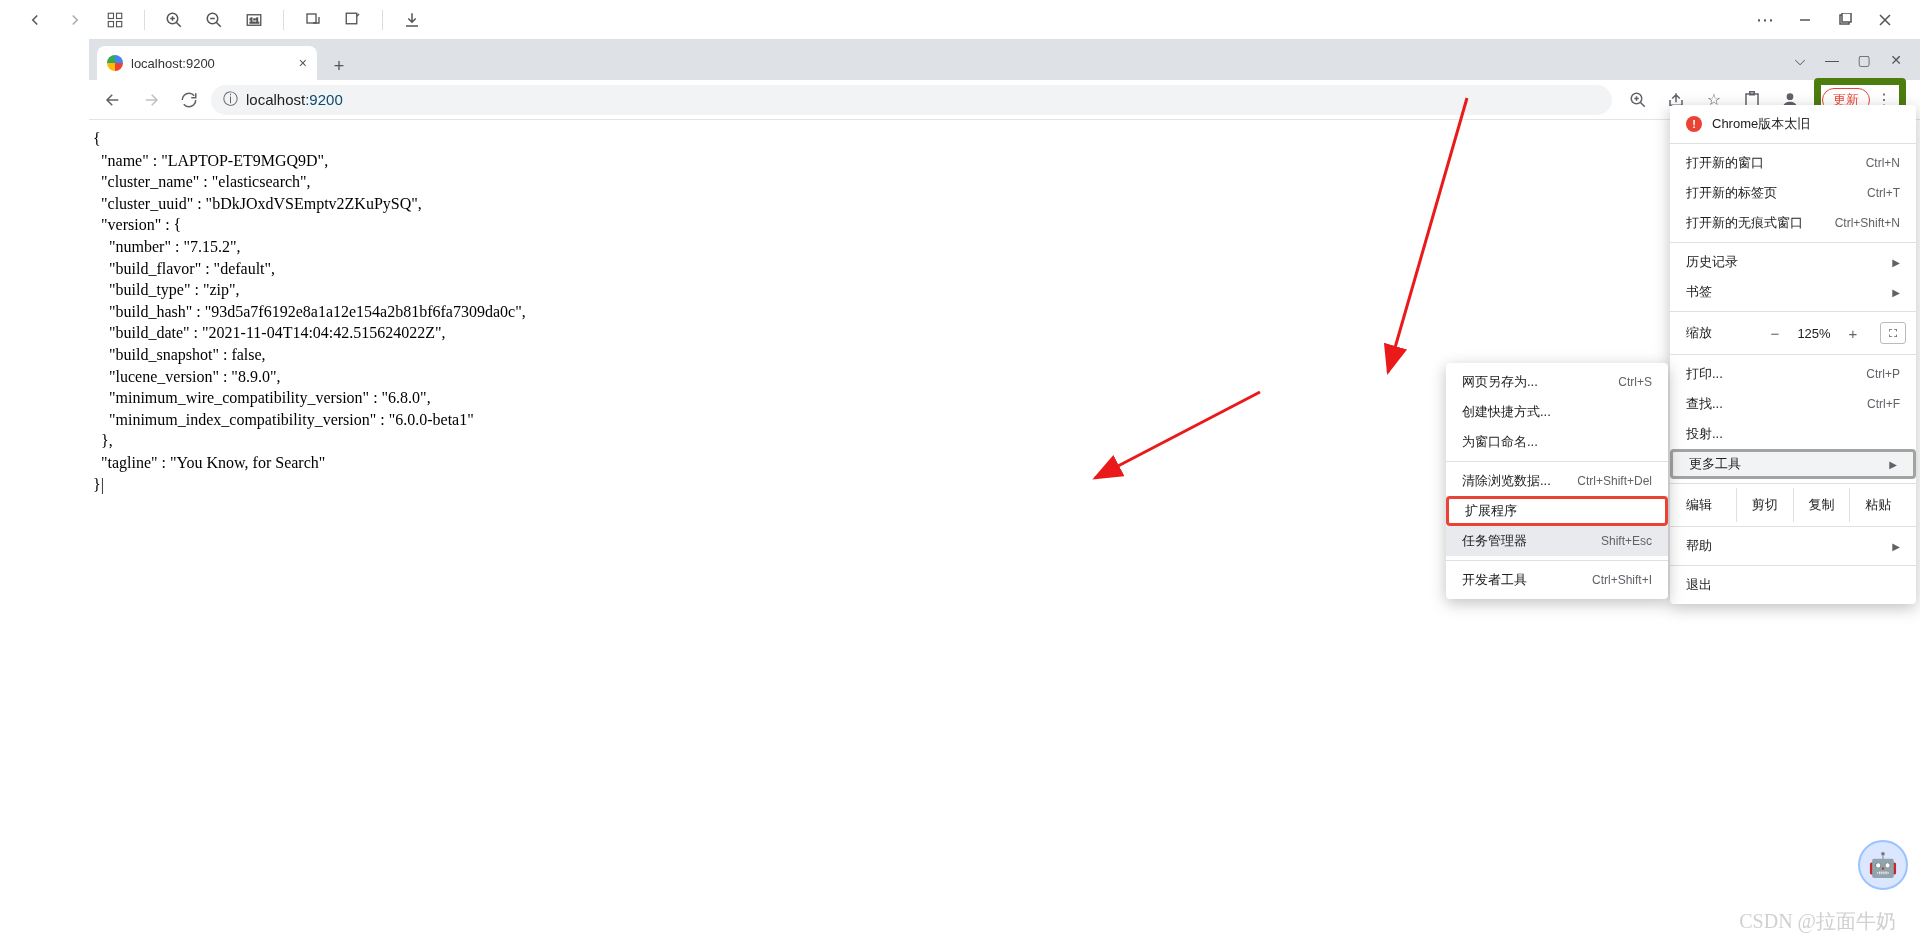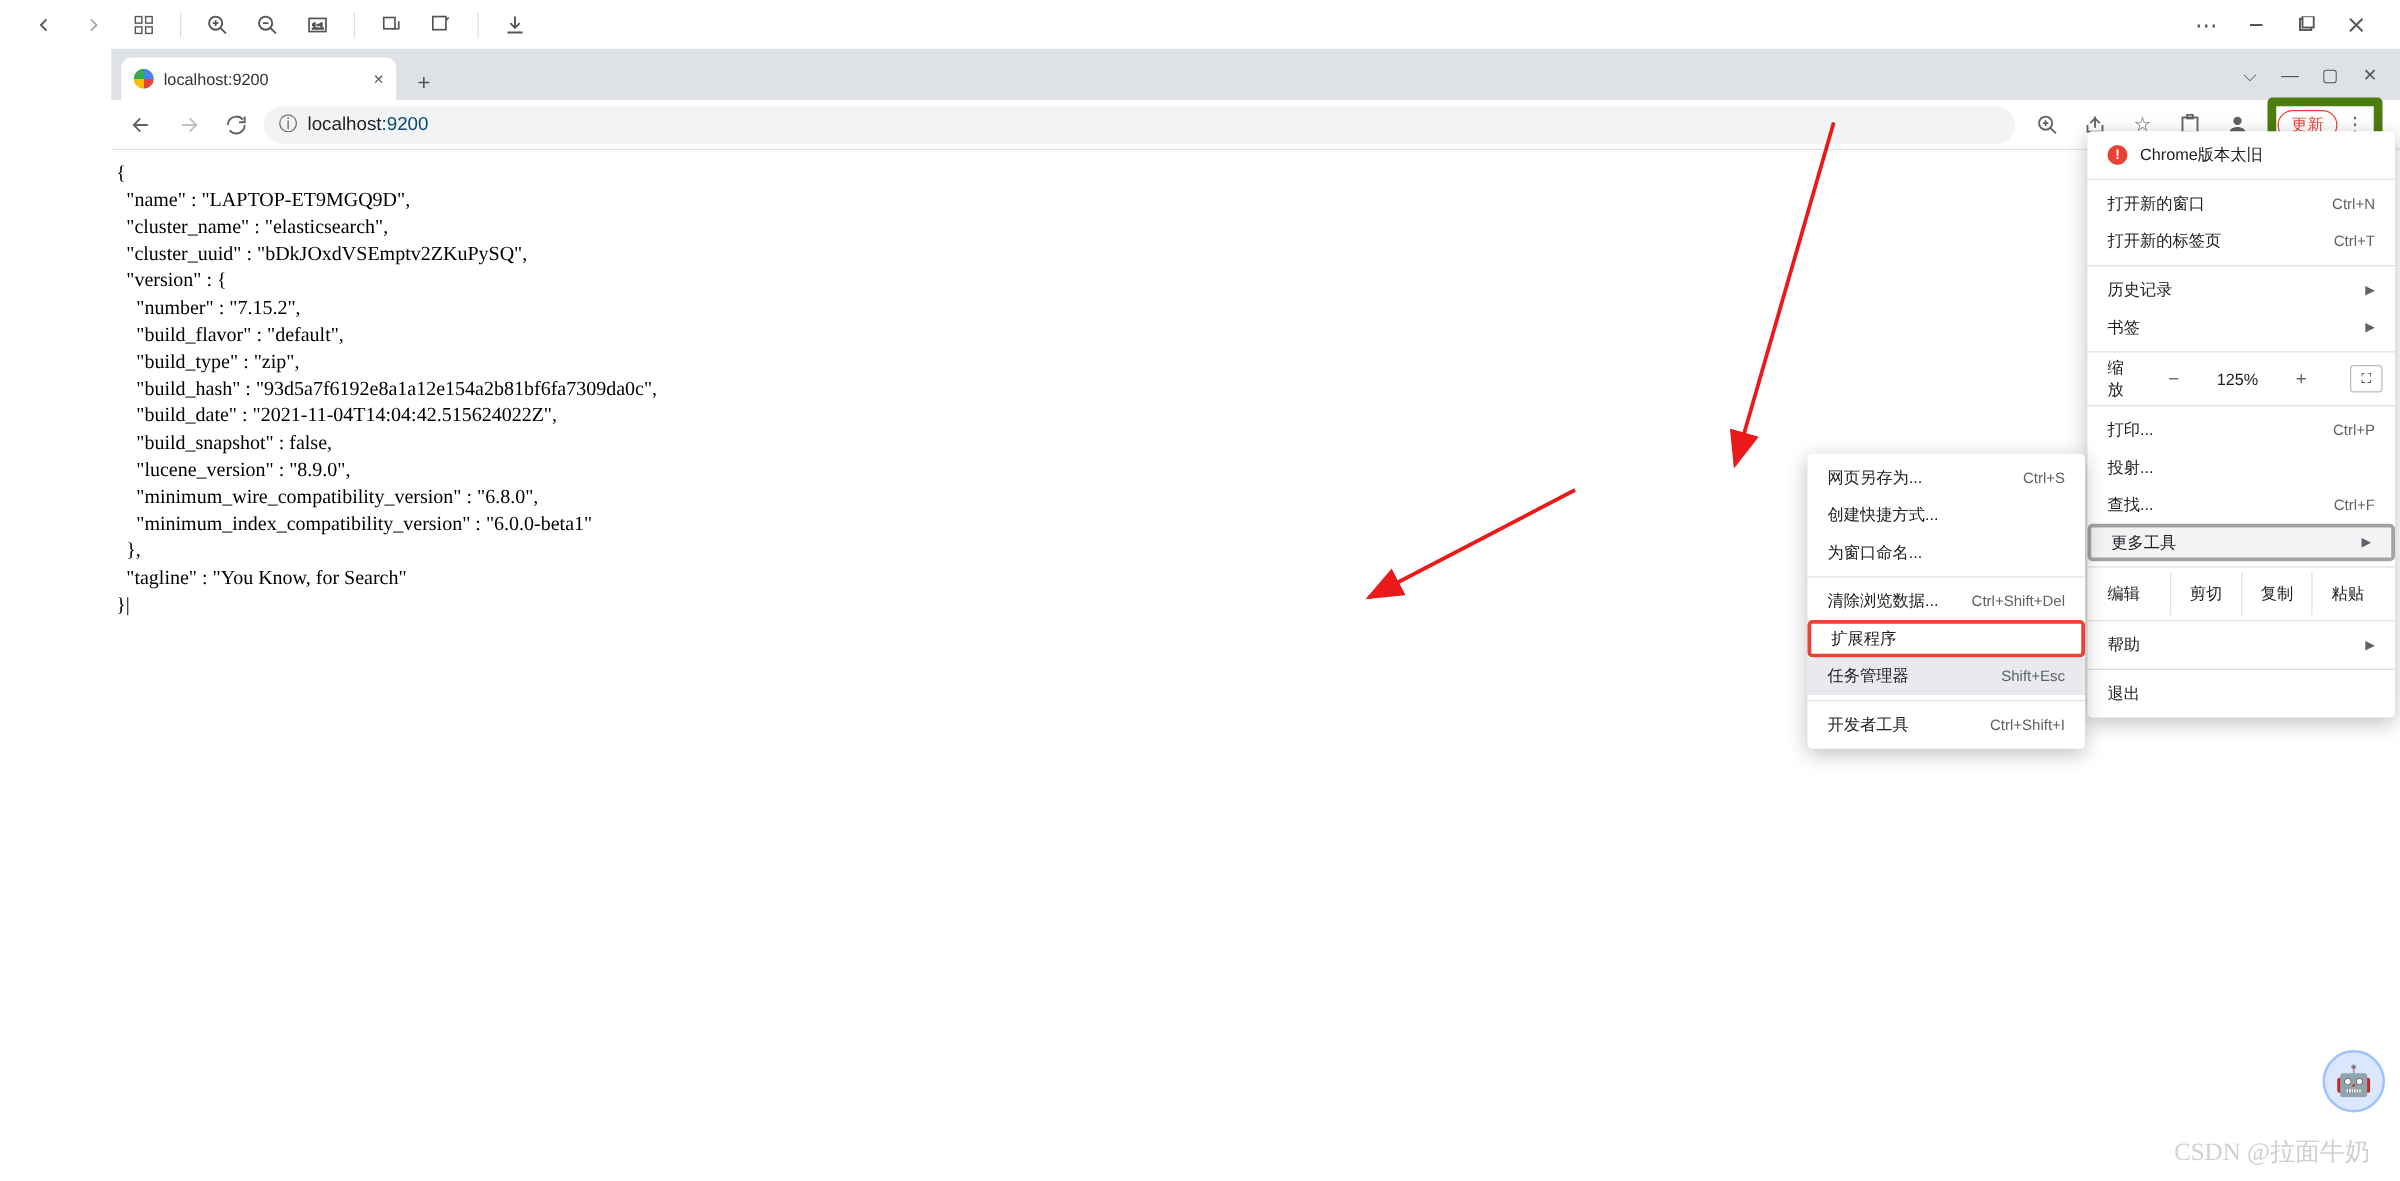--- a/index.html
+++ b/index.html
@@ -37,21 +37,21 @@
 
   
   .chrome-menu { position:absolute; top:105px; right:4px; width:246px; background:#fff; box-shadow:0 4px 16px rgba(0,0,0,.25); border-radius:4px; padding:4px 0; font-size:13px; color:#202124; }
   .menu-row { display:flex; align-items:center; height:30px; padding:0 16px; gap:10px; cursor:pointer; position:relative; }
   .menu-row:hover, .menu-row.hovered { background:#f1f3f4; }
   .menu-row .lbl { flex:1; }
   .menu-row .sc { color:#5f6368; font-size:12px; }
   .menu-row .arrow { color:#5f6368; font-size:10px; }
   .menu-sep { height:1px; background:#e0e0e0; margin:4px 0; }
   .menu-warn-icon { width:16px; height:16px; border-radius:50%; background:#ea4335; display:flex; align-items:center; justify-content:center; color:#fff; font-size:11px; font-weight:bold; }
-  .zoom-row { display:flex; align-items:center; height:34px; padding:0 10px 0 16px; gap:20px; }
+  .zoom-row { display:flex; align-items:center; height:34px; padding:0 10px 0 16px; gap:8px; }
   .zoom-row .zlbl { flex:1; font-size:13px; }
   .zoom-btn { width:26px; height:22px; display:flex; align-items:center; justify-content:center; color:#5f6368; cursor:pointer; font-size:15px; }
   .zoom-val { font-size:13px; min-width:36px; text-align:center; }
   .full-btn { width:26px; height:22px; border:1px solid #bbb; border-radius:3px; display:flex; align-items:center; justify-content:center; font-size:11px; margin-left:6px; cursor:pointer;}
   .edit-row { display:flex; align-items:center; height:34px; padding:0 10px 0 16px; gap:0; }
   .edit-row .elbl { font-size:13px; width:50px;}
   .edit-row .ebtn { flex:1; text-align:center; font-size:13px; border-left:1px solid #e0e0e0; height:100%; display:flex; align-items:center; justify-content:center; cursor:pointer;}
   .highlight-tools { border:3px solid #a3a3a3; border-radius:4px; }
 
   
@@ -241,20 +241,24 @@
   </div>
   <div class="menu-sep"></div>
   <div class="menu-row">
       <span class="lbl">打开新的窗口</span>
       <span class="sc">Ctrl+N</span>
     </div>
   <div class="menu-row">
       <span class="lbl">打开新的标签页</span>
       <span class="sc">Ctrl+T</span>
     </div>
+  <div class="menu-row">
+      <span class="lbl">打开新的无痕式窗口</span>
+      <span class="sc">Ctrl+Shift+N</span>
+    </div>
   <div class="menu-sep"></div>
   <div class="menu-row">
       <span class="lbl">历史记录</span>
       <span class="arrow">▶</span>
     </div>
   <div class="menu-row">
       <span class="lbl">书签</span>
       <span class="arrow">▶</span>
     </div>
   <div class="menu-sep"></div>
@@ -264,25 +268,25 @@
     <span class="zoom-val">125%</span>
     <div class="zoom-btn">+</div>
     <div class="full-btn">⛶</div>
   </div>
   <div class="menu-sep"></div>
   <div class="menu-row">
       <span class="lbl">打印...</span>
       <span class="sc">Ctrl+P</span>
     </div>
   <div class="menu-row">
-      <span class="lbl">投射...</span>
-    </div>
-  <div class="menu-row">
       <span class="lbl">查找...</span>
       <span class="sc">Ctrl+F</span>
+    </div>
+  <div class="menu-row">
+      <span class="lbl">投射...</span>
     </div>
   <div class="menu-row hovered highlight-tools">
       <span class="lbl">更多工具</span>
       <span class="arrow">▶</span>
     </div>
   <div class="menu-sep"></div>
   <div class="edit-row">
     <span class="elbl">编辑</span>
     <div class="ebtn">剪切</div>
     <div class="ebtn">复制</div>

